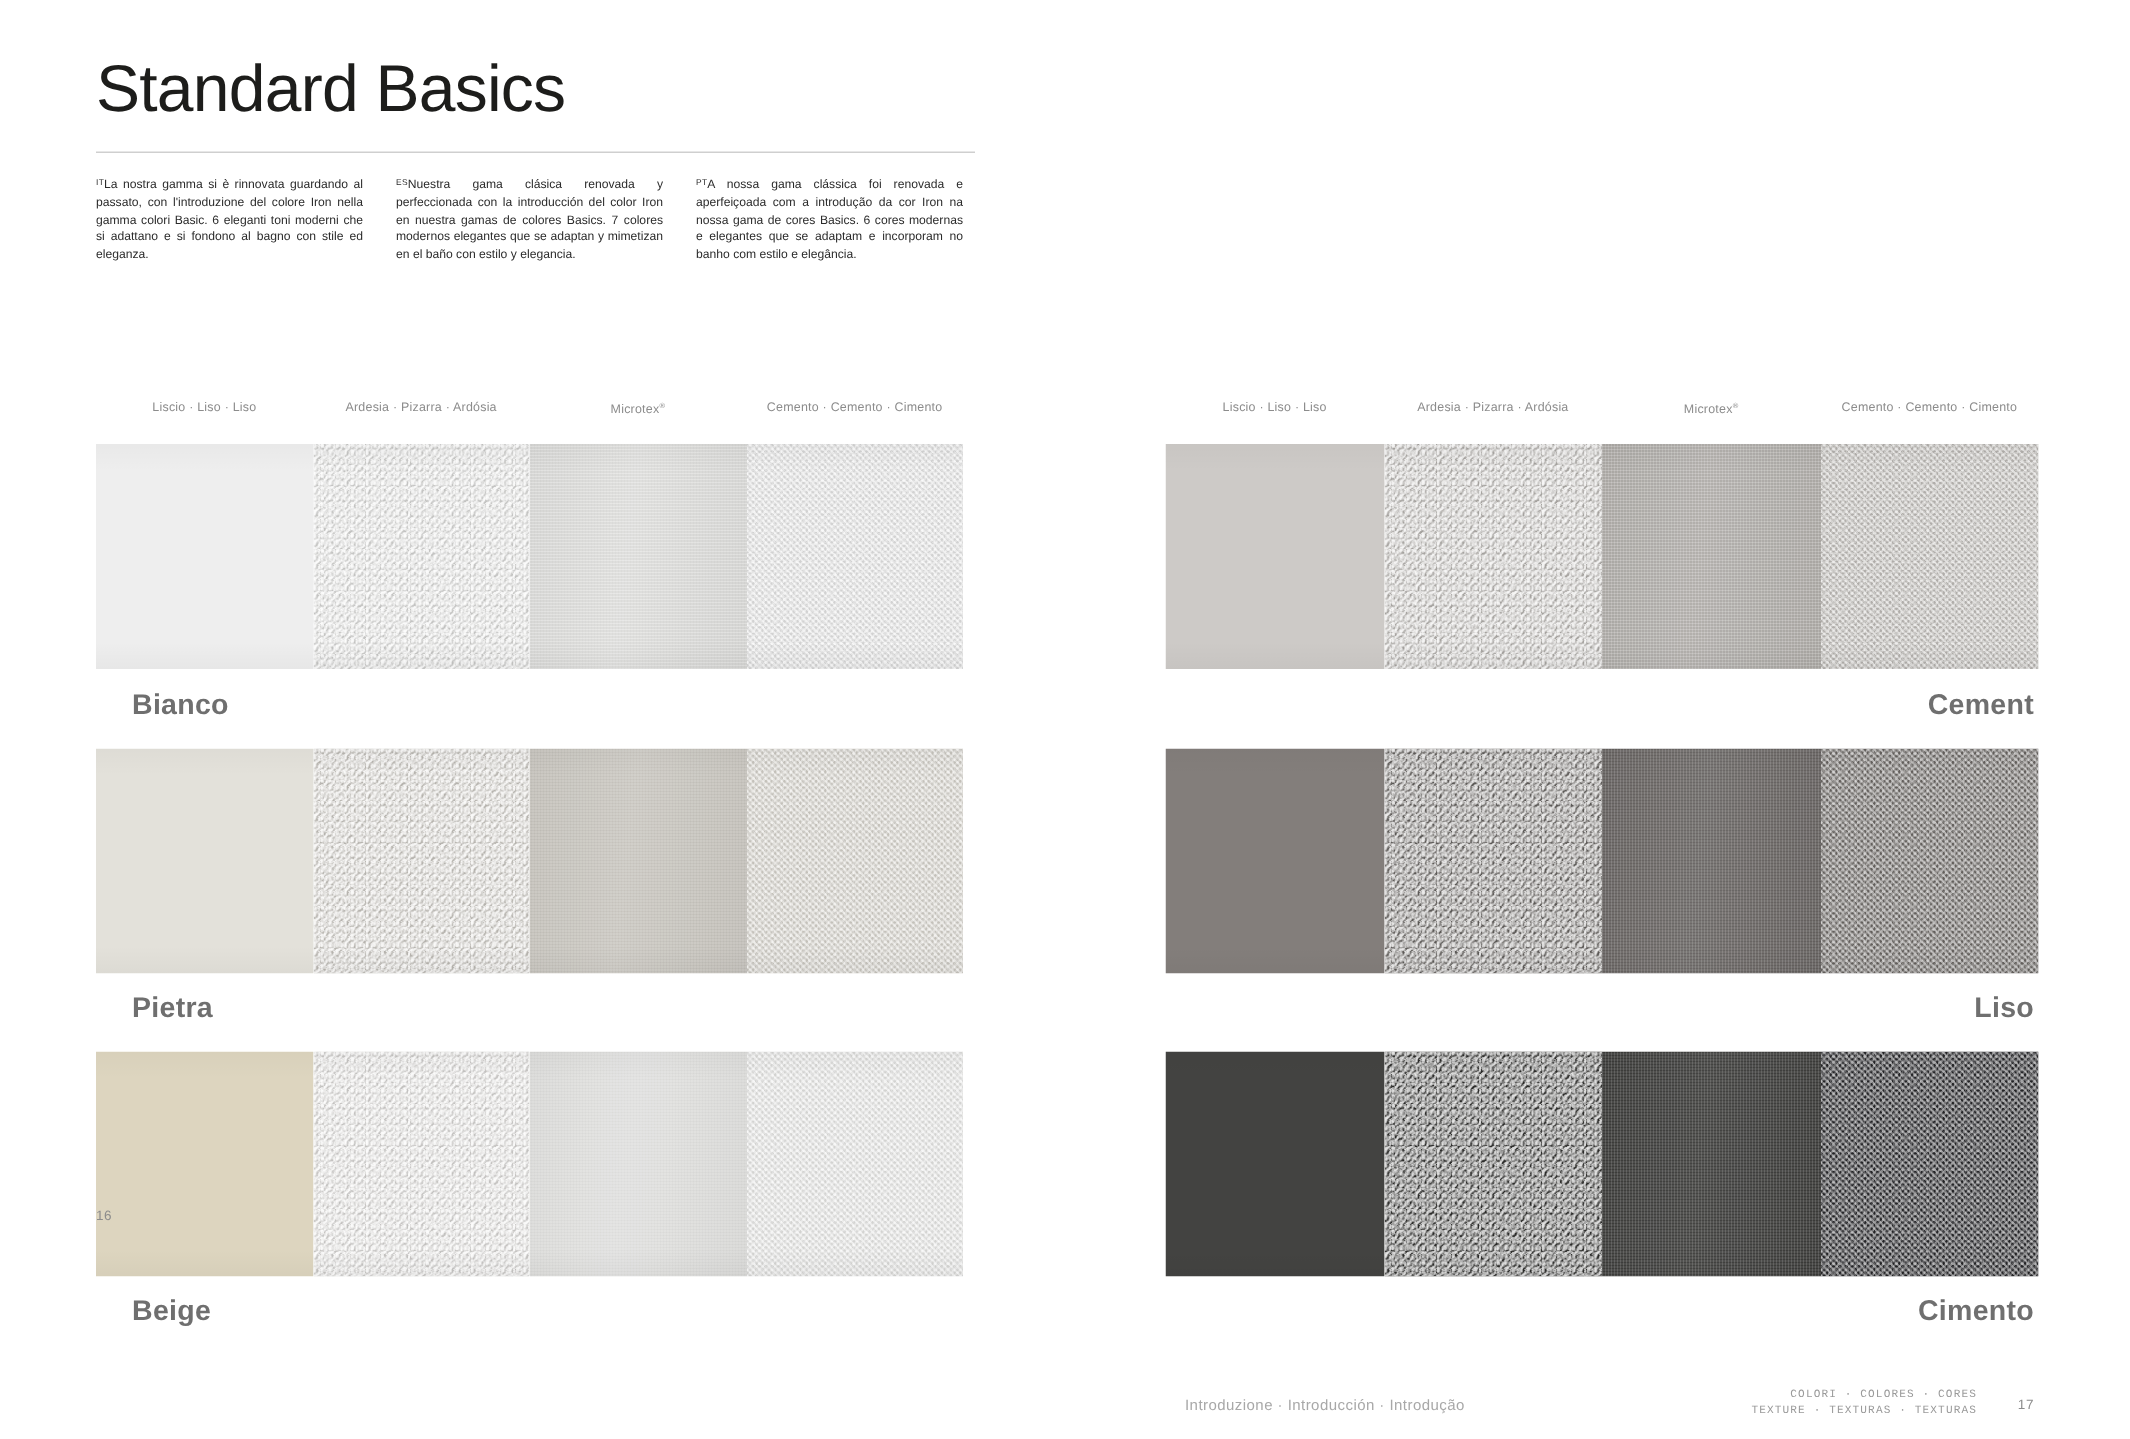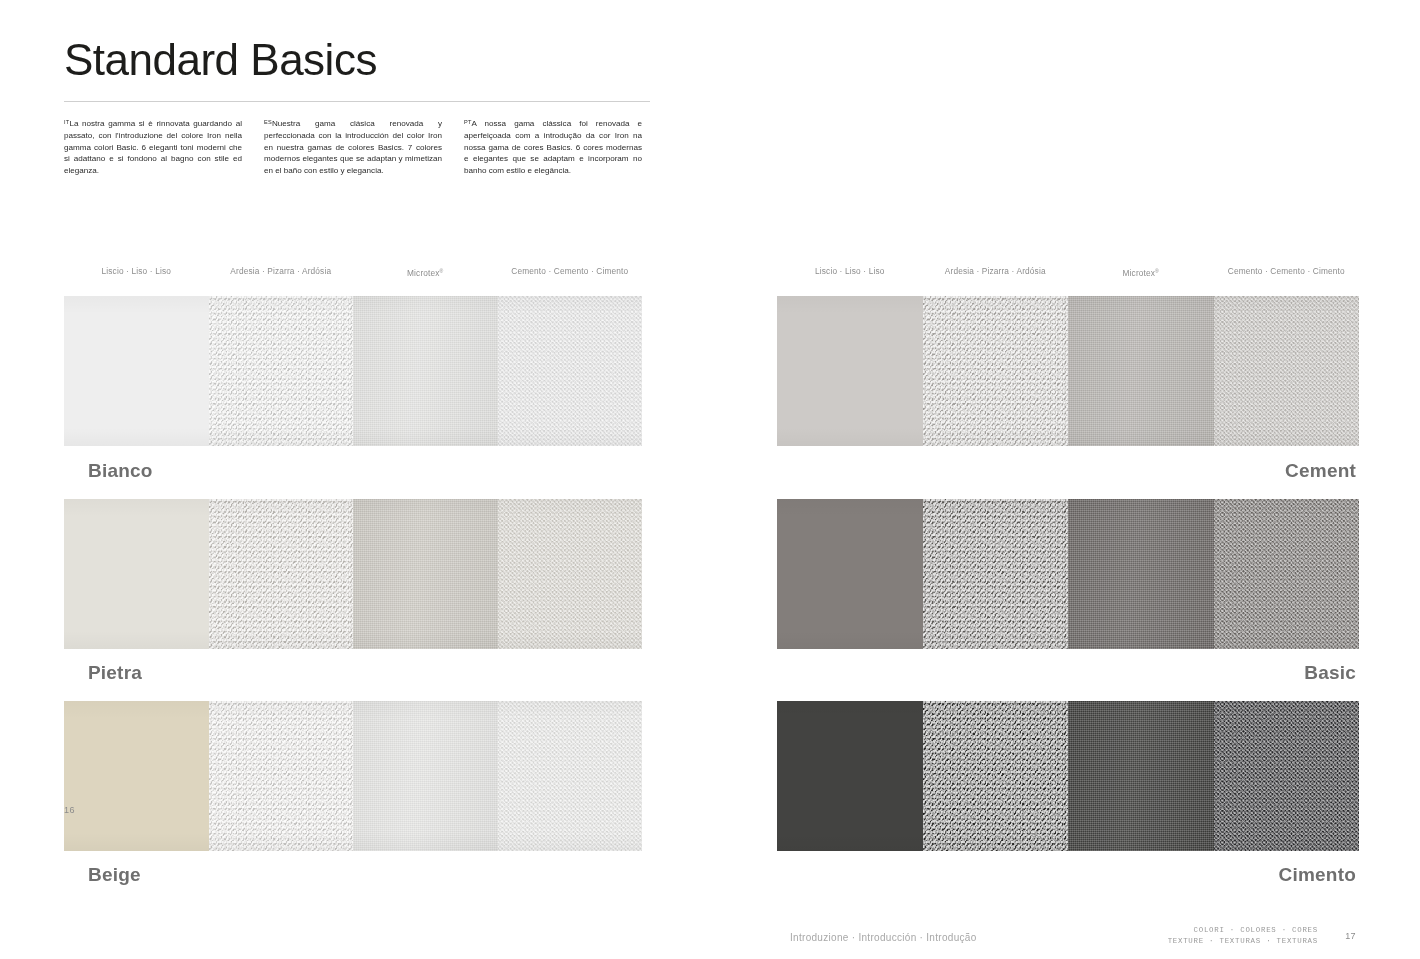--- a/index.html
+++ b/index.html
@@ -254,21 +254,21 @@
         </div>
       <div class="panel">
           <div class="tex t-microtex" id="R1-2" style="--c3: #6a6664;"></div>
           <div class="vig"></div>
         </div>
       <div class="panel">
           <div class="tex t-cemento" id="R1-3" style="--c4: #6e6a67;"></div>
           <div class="vig"></div>
         </div>
     </div>
-    <div class="name right" style="top:663px;">Basic</div>
+    <div class="name right" style="top:663px;">Liso</div>
 
     <div class="row" style="left:67px;top:701px;width:582px;">
       <div class="panel">
           <div class="tex t-liscio" id="R2-0" style="--c: #434341;"></div>
           <div class="vig"></div>
         </div>
       <div class="panel">
           <div class="tex t-ardesia" id="R2-1" style="--c2: #343432;"></div>
           <div class="vig"></div>
         </div>

